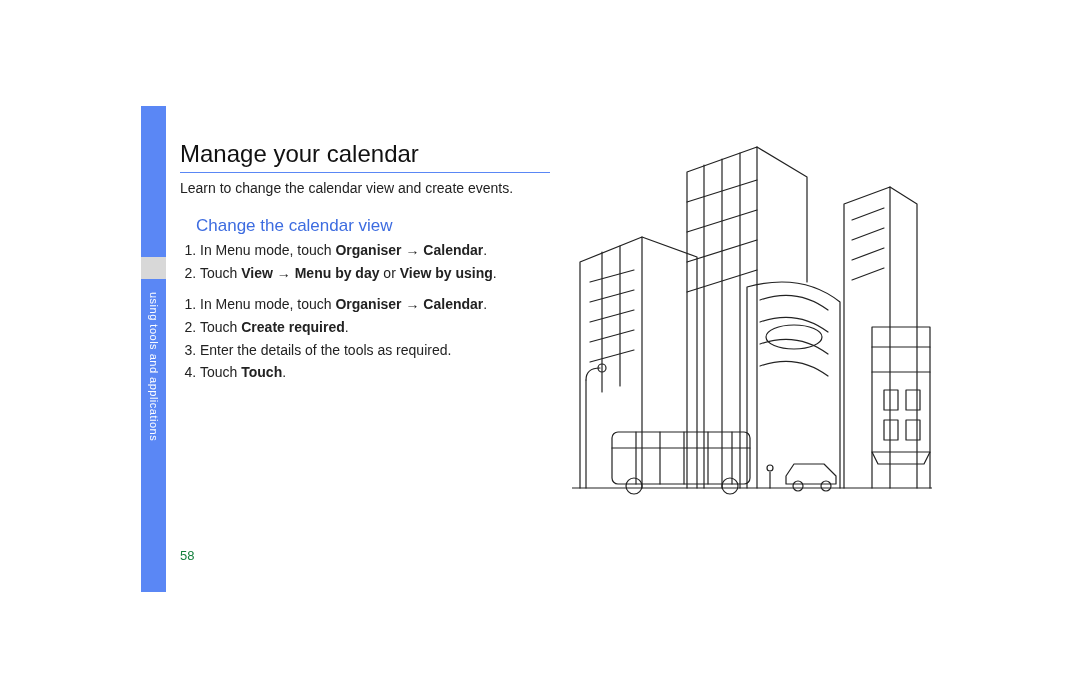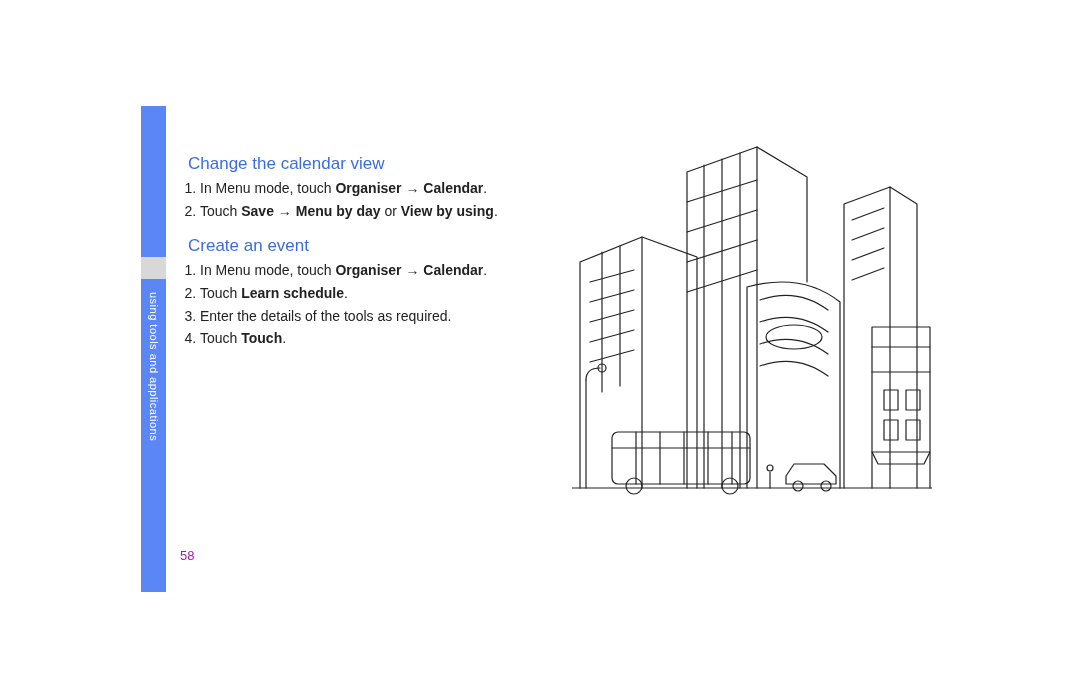--- a/index.html
+++ b/index.html
@@ -67,41 +67,41 @@
     font-size: 14px;
     margin: 6px 0 18px 0;
     line-height: 1.35;
     color: #222;
   }
 
   h2.sub {
     font-size: 17px;
     font-weight: 400;
     color: #3d6ce0;
-    margin: 14px 0 4px 8px;
+    margin: 14px 0 4px 16px;
   }
 
   ol.steps {
     margin: 2px 0 10px 0;
     padding-left: 20px;
     font-size: 14px;
     line-height: 1.55;
     color: #222;
   }
   ol.steps li {
     margin-bottom: 1px;
   }
   .strong { font-weight: 700; }
 
   .page-num {
     position: absolute;
     left: 180px;
     top: 548px;
     font-size: 13px;
-    color: #a21caf;
+    color: #15803d;
   }
 
   
   .illustration {
     position: absolute;
     left: 572px;
     top: 132px;
     width: 360px;
     height: 380px;
   }
@@ -114,38 +114,39 @@
 <body>
 
 <div class="ribbon">
   <div class="gap"></div>
   <div class="tab-text">
     <span>using tools and applications</span>
   </div>
 </div>
 
 <div class="content">
+  <h1 class="title">Manage your calendar</h1>
+  <p class="intro">Learn to change the calendar view and create events.</p>
 
   <h2 class="sub">Change the calendar view</h2>
   <ol class="steps">
     <li>
       <span>In Menu mode, touch </span><span class="strong">Organiser</span><span> → </span><span class="strong">Calendar</span><span>.</span>
     </li>
     <li>
-      <span>Touch </span><span class="strong">Save</span><span> → </span><span class="strong">Menu by day</span><span> or </span><span class="strong">View by using</span><span>.</span>
+      <span>Touch </span><span class="strong">View</span><span> → </span><span class="strong">Menu by day</span><span> or </span><span class="strong">View by using</span><span>.</span>
     </li>
   </ol>
 
-  <h2 class="sub">Create an event</h2>
   <ol class="steps">
     <li>
       <span>In Menu mode, touch </span><span class="strong">Organiser</span><span> → </span><span class="strong">Calendar</span><span>.</span>
     </li>
     <li>
-      <span>Touch </span><span class="strong">Learn schedule</span><span>.</span>
+      <span>Touch </span><span class="strong">Create required</span><span>.</span>
     </li>
     <li>
       <span>Enter the details of the tools as required.</span>
     </li>
     <li>
       <span>Touch </span><span class="strong">Touch</span><span>.</span>
     </li>
   </ol>
 </div>
 

